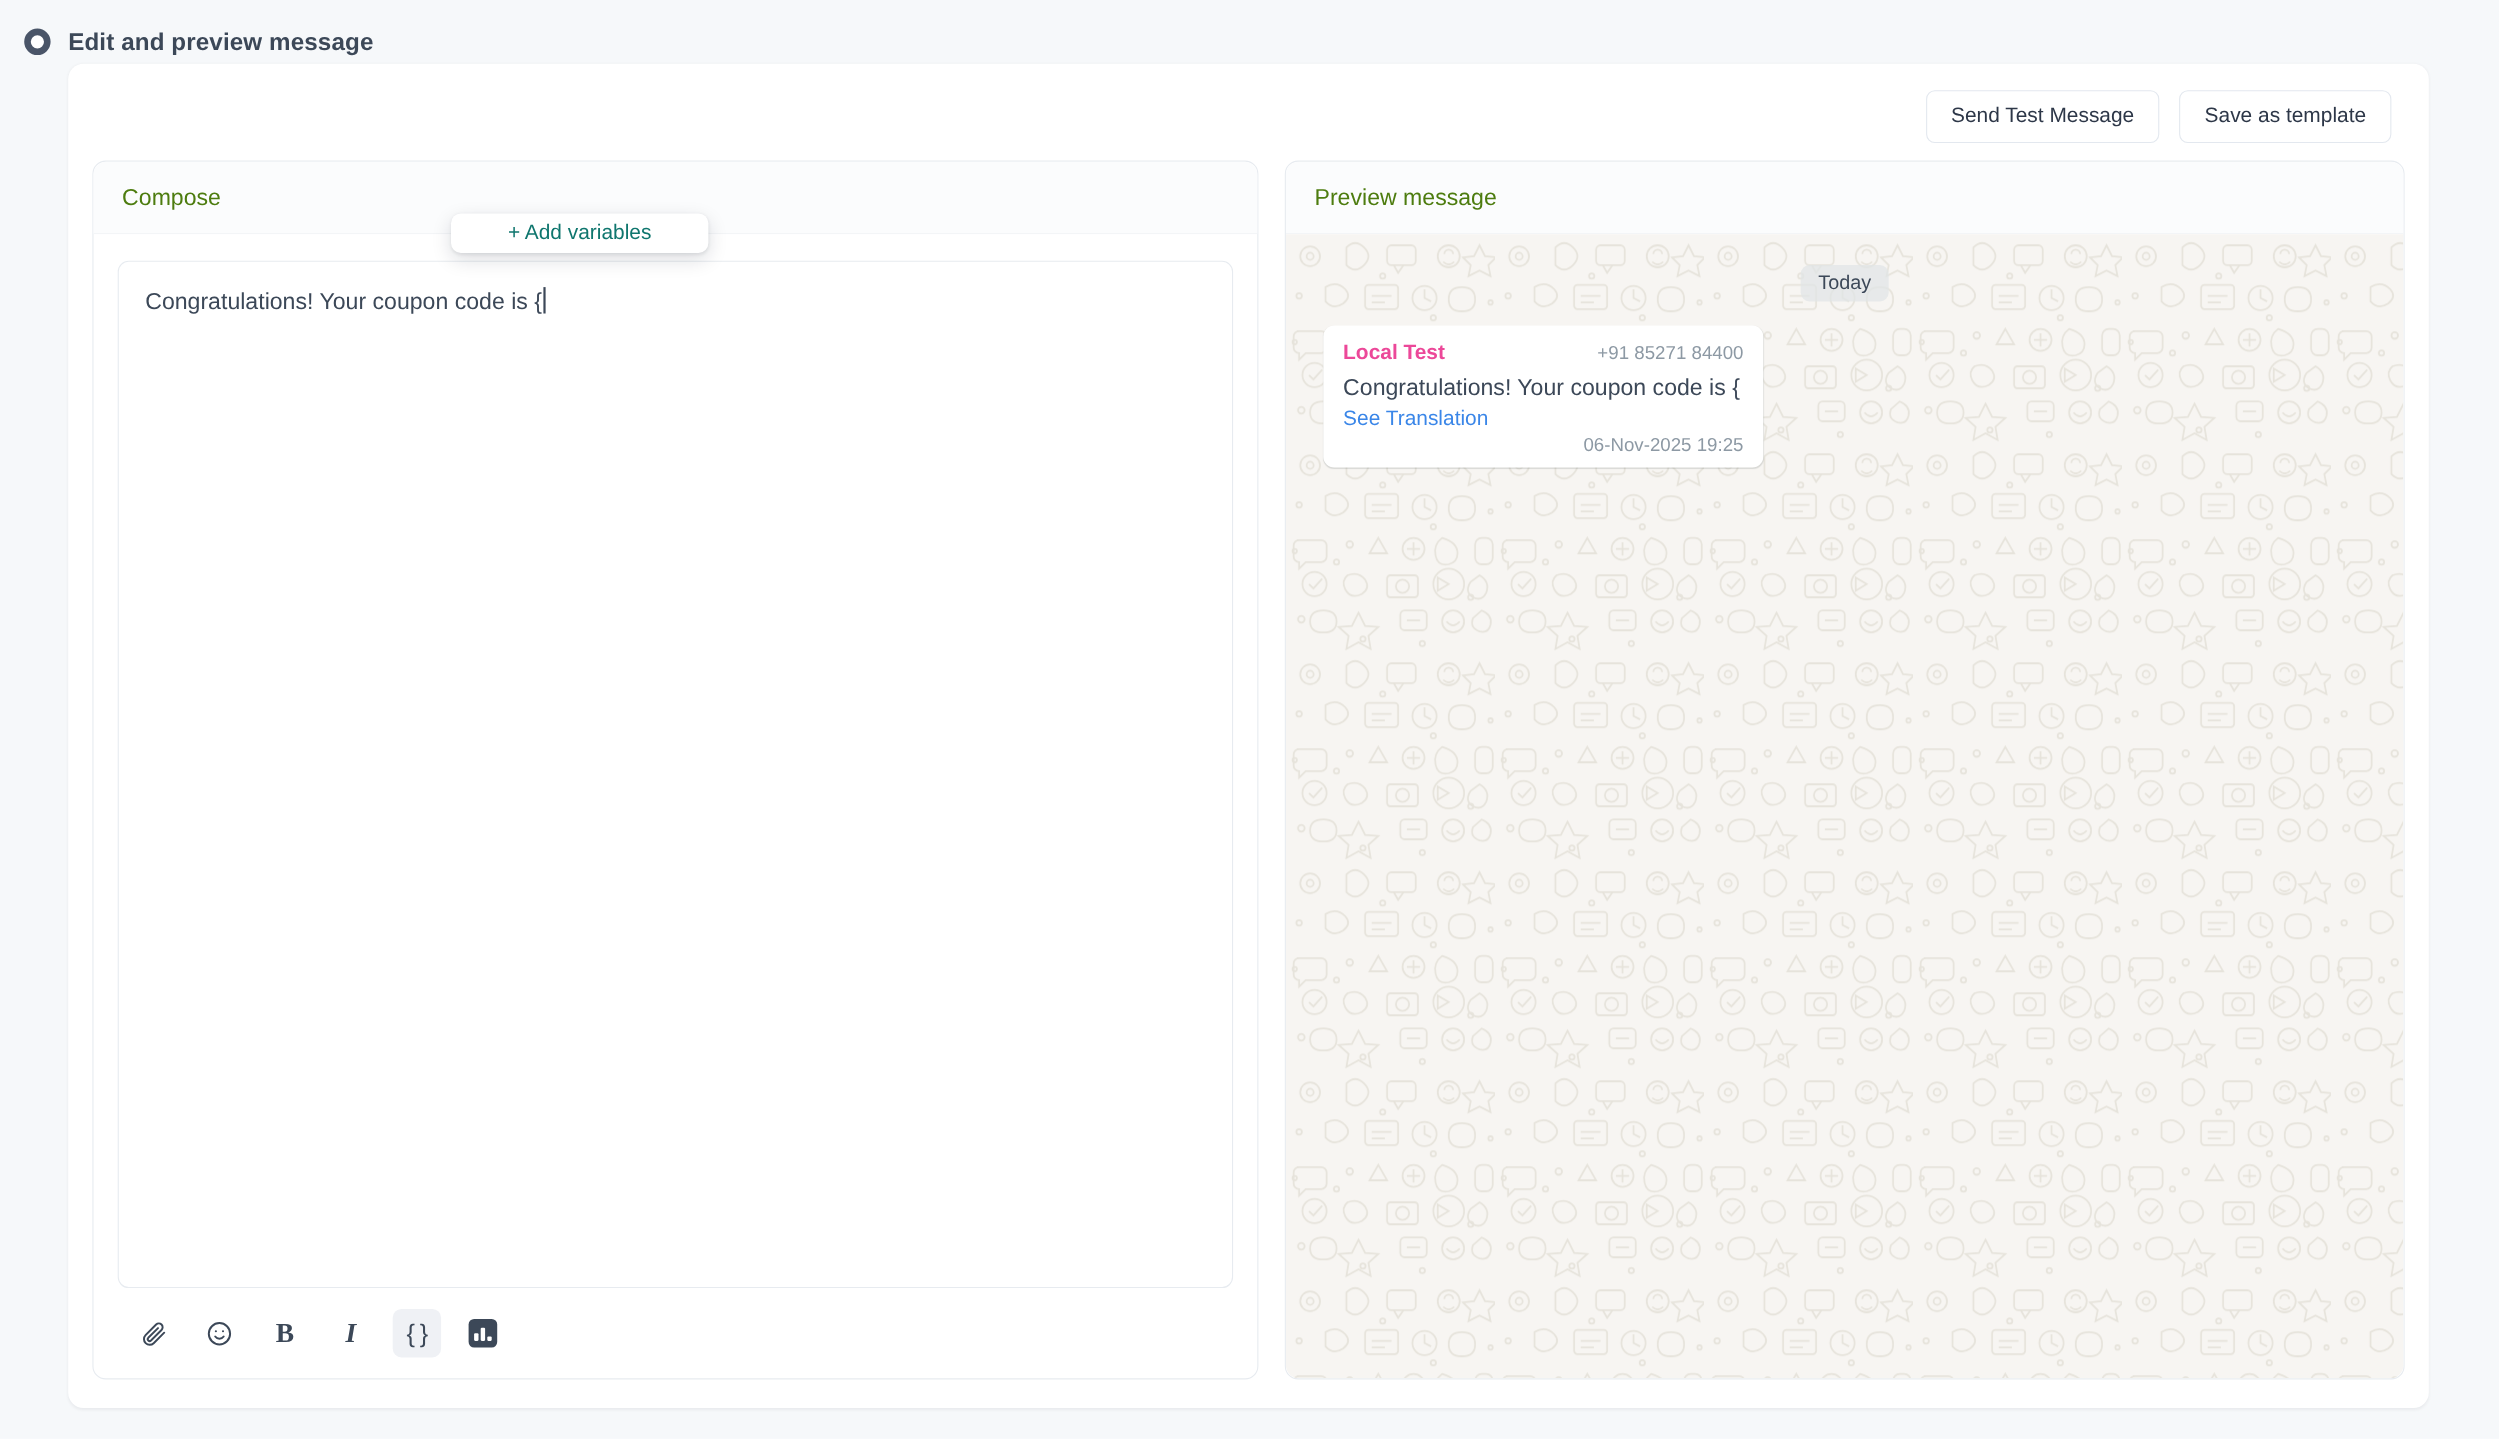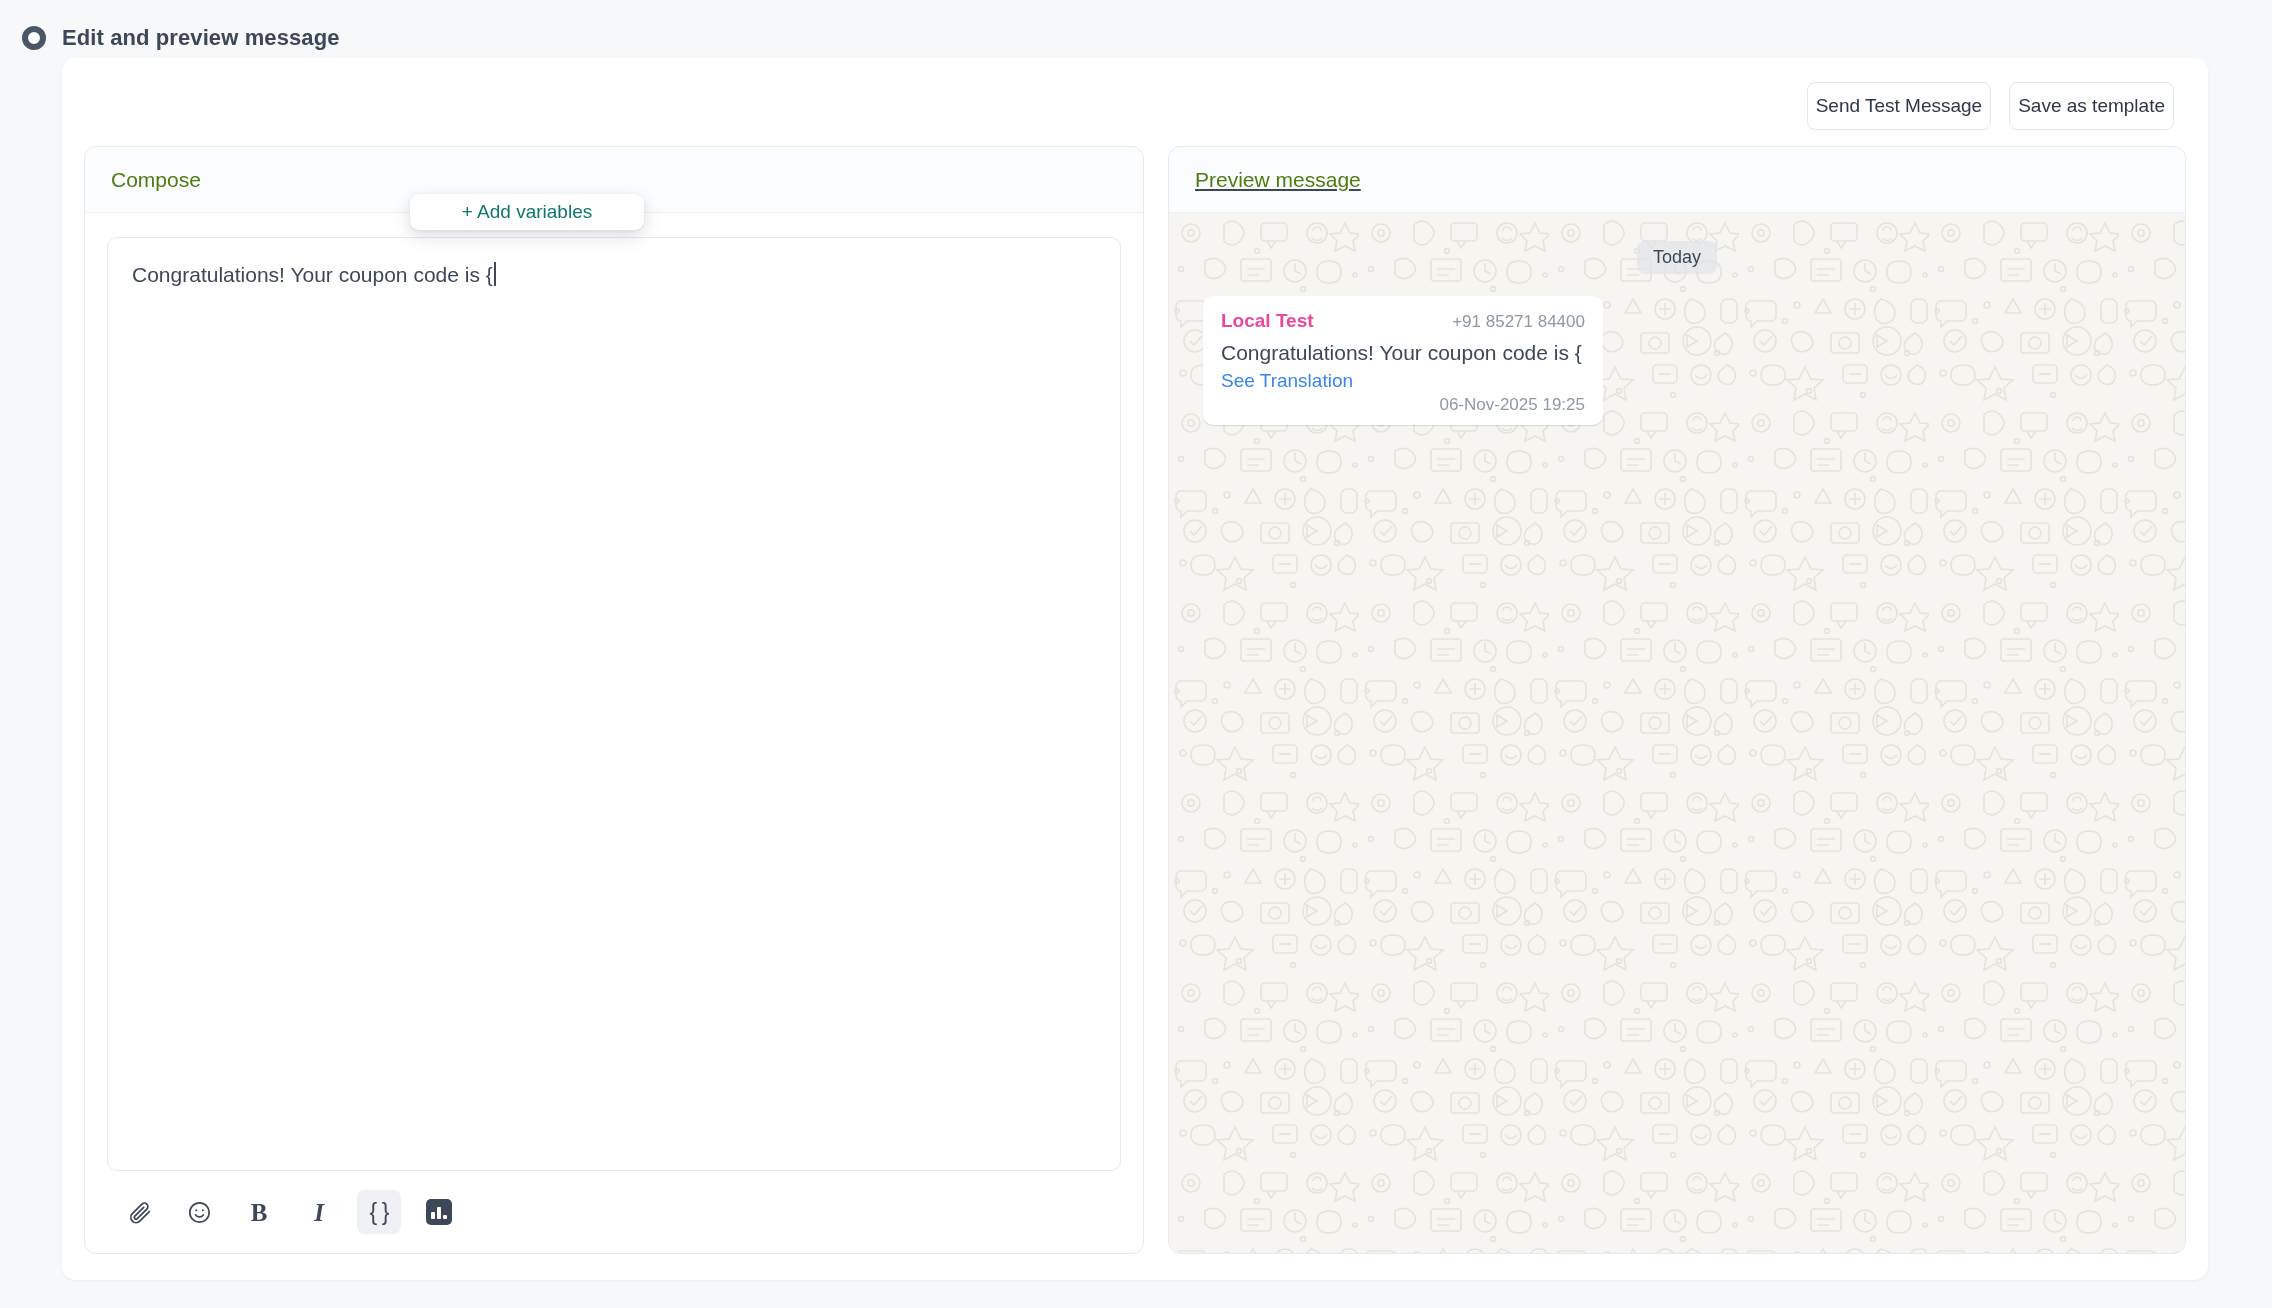--- a/index.html
+++ b/index.html
@@ -58,21 +58,21 @@
     position: absolute;
     right: 34px;
     top: 24px;
     display: flex;
     gap: 18px;
   }
   .btn {
     background: #ffffff;
     border: 1px solid #e3e8ef;
     border-radius: 8px;
-    padding: 0 8px;
+    padding: 0 22px;
     height: 48px;
     line-height: 46px;
     font-size: 19px;
     color: #2d3748;
     font-family: "Liberation Sans", sans-serif;
     cursor: pointer;
     white-space: nowrap;
   }
 
   
@@ -88,21 +88,21 @@
   .card {
     background: #ffffff;
     border: 1px solid #e7ebf0;
     border-radius: 12px;
     display: flex;
     flex-direction: column;
     overflow: visible;
     position: relative;
   }
   .card-compose { width: 1060px; flex: 0 0 1060px; }
-  .card-preview { flex: 1 1 auto; overflow: hidden; text-decoration: underline; }
+  .card-preview { flex: 1 1 auto; overflow: hidden; }
 
   .card-head {
     height: 66px;
     display: flex;
     align-items: center;
     padding: 0 26px;
     border-bottom: 1px solid #edf0f4;
     background: #fbfcfd;
     border-radius: 12px 12px 0 0;
     flex: 0 0 66px;

